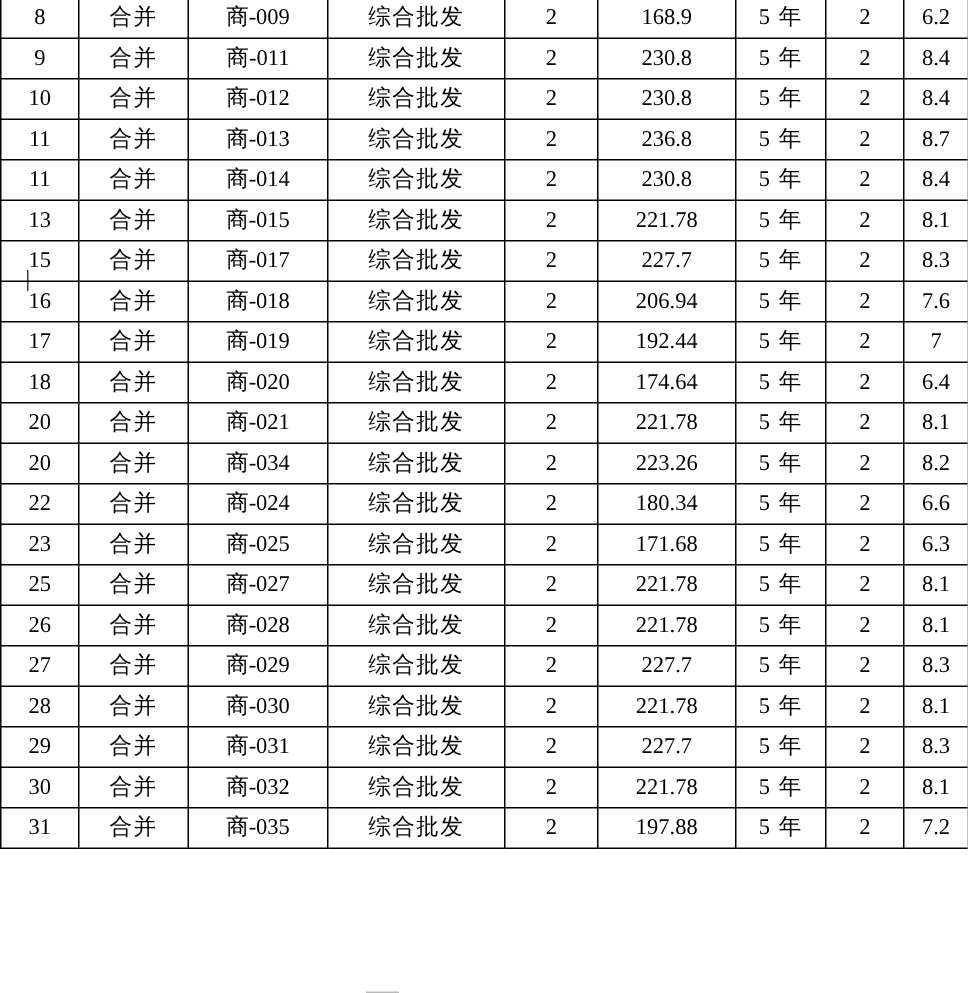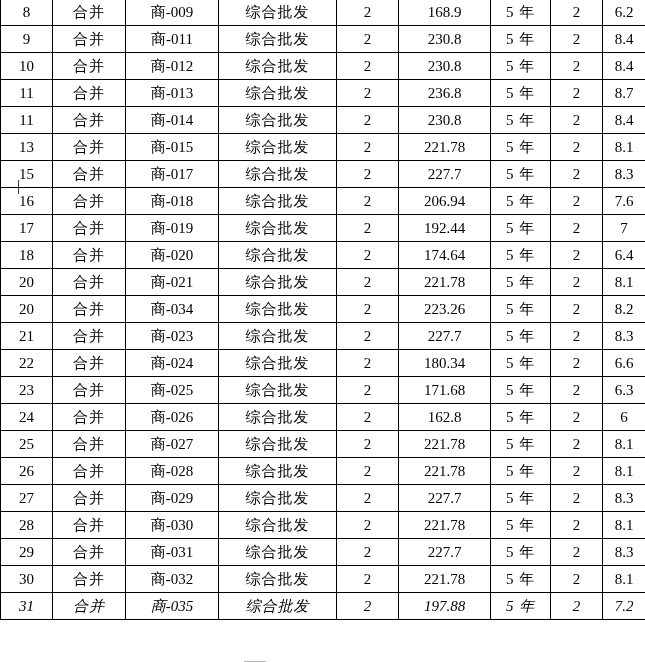--- a/index.html
+++ b/index.html
@@ -49,21 +49,21 @@
   col.c7 { width: 52px; }
   col.c8 { width: 43px; }
 
   td.num { font-family: "Liberation Serif", "DejaVu Serif", serif; }
   td.cn  { letter-spacing: 1px; }
   td.value-red { color: #ff0000; }
   tr.row:first-child td { border-top: none; }
 
   
   tr.row.first td { height: 25px; line-height: 25px; }
-  tr.row.last td { height: 26px; line-height: 26px; font-style: italic; }
+  tr.row.last td { height: 26px; line-height: 26px; }
 
   
   .caret {
     position: absolute;
     left: 18px;
     top: 180px;
     width: 1px;
     height: 14px;
     background: #000000;
     opacity: 0.75;
@@ -222,62 +222,40 @@
           <td class="cn">合并</td>
           <td class="num">商-034</td>
           <td class="cn">综合批发</td>
           <td class="num">2</td>
           <td class="num">223.26</td>
           <td class="cn">5 年</td>
           <td class="num">2</td>
           <td class="num value-red">8.2</td>
         </tr>
         <tr class="row">
-          <td class="num">21</td>
-          <td class="cn">合并</td>
-          <td class="num">商-023</td>
-          <td class="cn">综合批发</td>
-          <td class="num">2</td>
-          <td class="num">227.7</td>
-          <td class="cn">5 年</td>
-          <td class="num">2</td>
-          <td class="num value-red">8.3</td>
-        </tr>
-        <tr class="row">
           <td class="num">22</td>
           <td class="cn">合并</td>
           <td class="num">商-024</td>
           <td class="cn">综合批发</td>
           <td class="num">2</td>
           <td class="num">180.34</td>
           <td class="cn">5 年</td>
           <td class="num">2</td>
           <td class="num value-red">6.6</td>
         </tr>
         <tr class="row">
           <td class="num">23</td>
           <td class="cn">合并</td>
           <td class="num">商-025</td>
           <td class="cn">综合批发</td>
           <td class="num">2</td>
           <td class="num">171.68</td>
           <td class="cn">5 年</td>
           <td class="num">2</td>
           <td class="num value-red">6.3</td>
-        </tr>
-        <tr class="row">
-          <td class="num">24</td>
-          <td class="cn">合并</td>
-          <td class="num">商-026</td>
-          <td class="cn">综合批发</td>
-          <td class="num">2</td>
-          <td class="num">162.8</td>
-          <td class="cn">5 年</td>
-          <td class="num">2</td>
-          <td class="num value-red">6</td>
         </tr>
         <tr class="row">
           <td class="num">25</td>
           <td class="cn">合并</td>
           <td class="num">商-027</td>
           <td class="cn">综合批发</td>
           <td class="num">2</td>
           <td class="num">221.78</td>
           <td class="cn">5 年</td>
           <td class="num">2</td>

